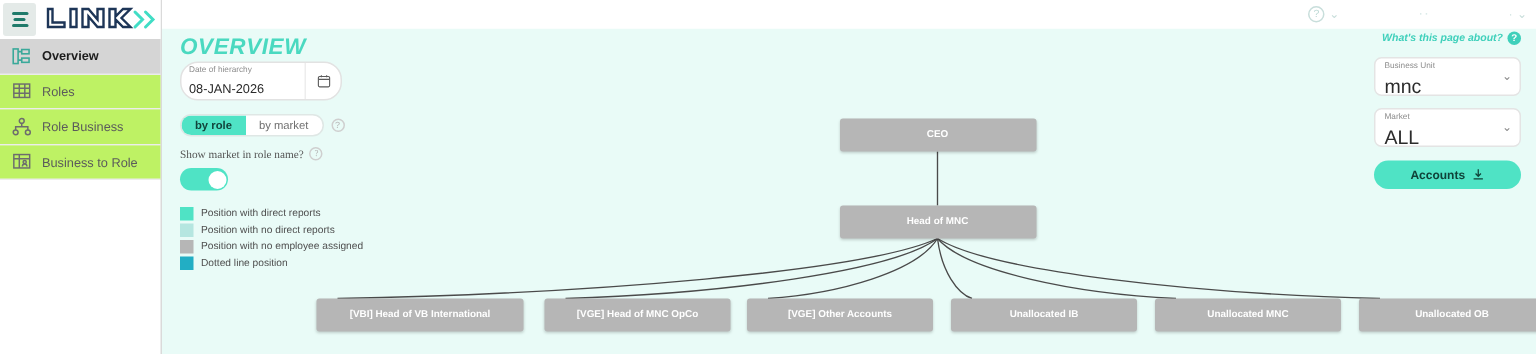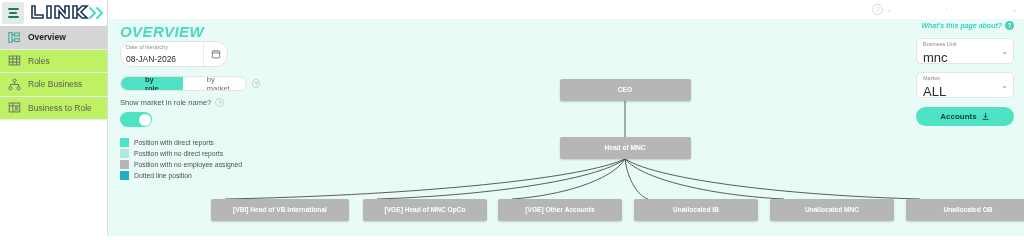--- a/index.html
+++ b/index.html
@@ -82,26 +82,26 @@
   .date-btn { width:24px; border-left:1px solid #ededed; display:flex;
     align-items:center; justify-content:center; cursor:pointer; }
   .date-btn svg { width:10px;height:10px; color:#5b5b5b; }
 
   .seg-row { display:flex; align-items:center; gap:5px; margin-top: 9px; }
   .seg {
     display:flex; border:1px solid #dfe7e5; border-radius:12px; overflow:hidden;
     height: 15px; background:#fff;
   }
   .seg div { font-size:7.5px; display:flex; align-items:center; justify-content:center;
-    padding: 0 24px; cursor:pointer; color:#6f6f6f; }
+    padding: 0 9px; cursor:pointer; color:#6f6f6f; }
   .seg div.on { background:#4fe3c5; color:#11433b; font-weight:bold; }
   .qmark { width:9px;height:9px;border:1px solid #cfcfcf;border-radius:50%;
     font-size:6px;color:#b5b5b5;display:flex;align-items:center;justify-content:center;cursor:pointer;}
 
-  .mkt-row { display:flex; gap:4px; margin-top:7px; }
+  .mkt-row { display:flex; gap:4px; margin-top:7px;font-family:Liberation Serif, serif; }
   .mkt-label { font-size:7.5px; color:#555; }
 
   .switch { margin-top:5px; width:32px;height:15px;border-radius:8px;background:#4fe3c5;
     position:relative; cursor:pointer; }
   .switch .knob { position:absolute; top:1.5px; right:1.5px; width:12px;height:12px;
     border-radius:50%; background:#fff; }
 
   .legend { margin-top: 11px; }
   .lg-row { display:flex; align-items:center; gap:5px; margin-bottom:2px; }
   .lg-sw { width:9px; height:9px; flex:0 0 9px; }

